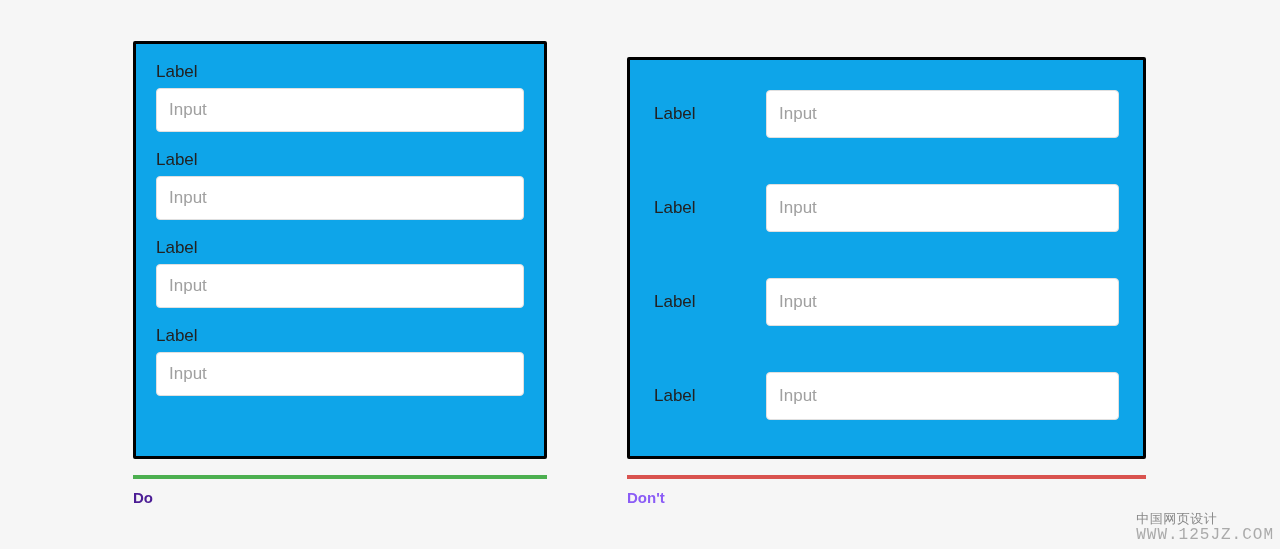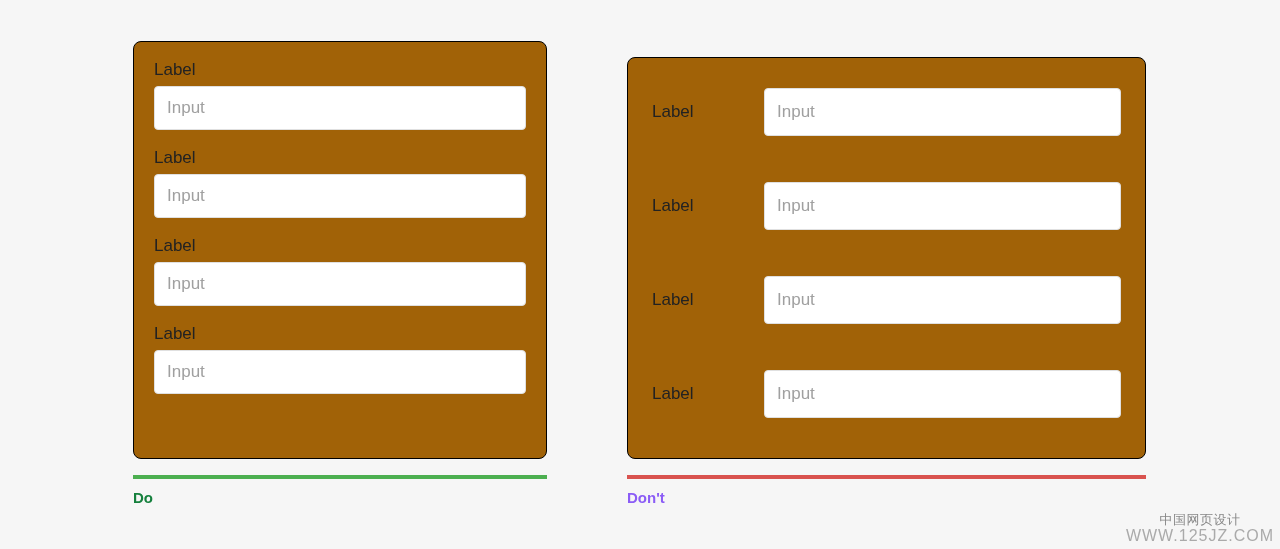--- a/index.html
+++ b/index.html
@@ -10,23 +10,23 @@
     position: relative;
     overflow: hidden;
   }
   .canvas {
     position: relative;
     width: 1280px;
     height: 549px;
   }
   .panel {
     position: absolute;
-    background: #a16207;
-    border: 1px solid #000000;
-    border-radius: 8px;
+    background: #0ea5e9;
+    border: 3px solid #000000;
+    border-radius: 2px;
   }
   .panel-do {
     left: 133px;
     top: 41px;
     width: 414px;
     height: 418px;
     padding: 18px 20px;
   }
   .panel-dont {
     left: 627px;
@@ -95,29 +95,30 @@
     top: 475px;
     width: 519px;
     background: #d9534f;
   }
   .caption-text {
     position: absolute;
     top: 489px;
     font-size: 15px;
     font-weight: 600;
   }
-  .cap-do   { left: 133px; color: #15803d; }
+  .cap-do   { left: 133px; color: #4c1d95; }
   .cap-dont { left: 627px; color: #8b5cf6; }
   .watermark {
     position: absolute;
     right: 6px;
     bottom: 4px;
-    text-align: center;
+    text-align: left;
     line-height: 1.1;
     color: #888;
+    font-family: Liberation Mono, monospace;
   }
   .watermark .wm-top { font-size: 13px; letter-spacing: 0.5px; }
   .watermark .wm-bot { font-size: 16px; letter-spacing: 1px; color: #aaa; }
 </style>
 </head>
 <body>
 
 <div class="canvas">
 
   <div class="panel panel-do">

